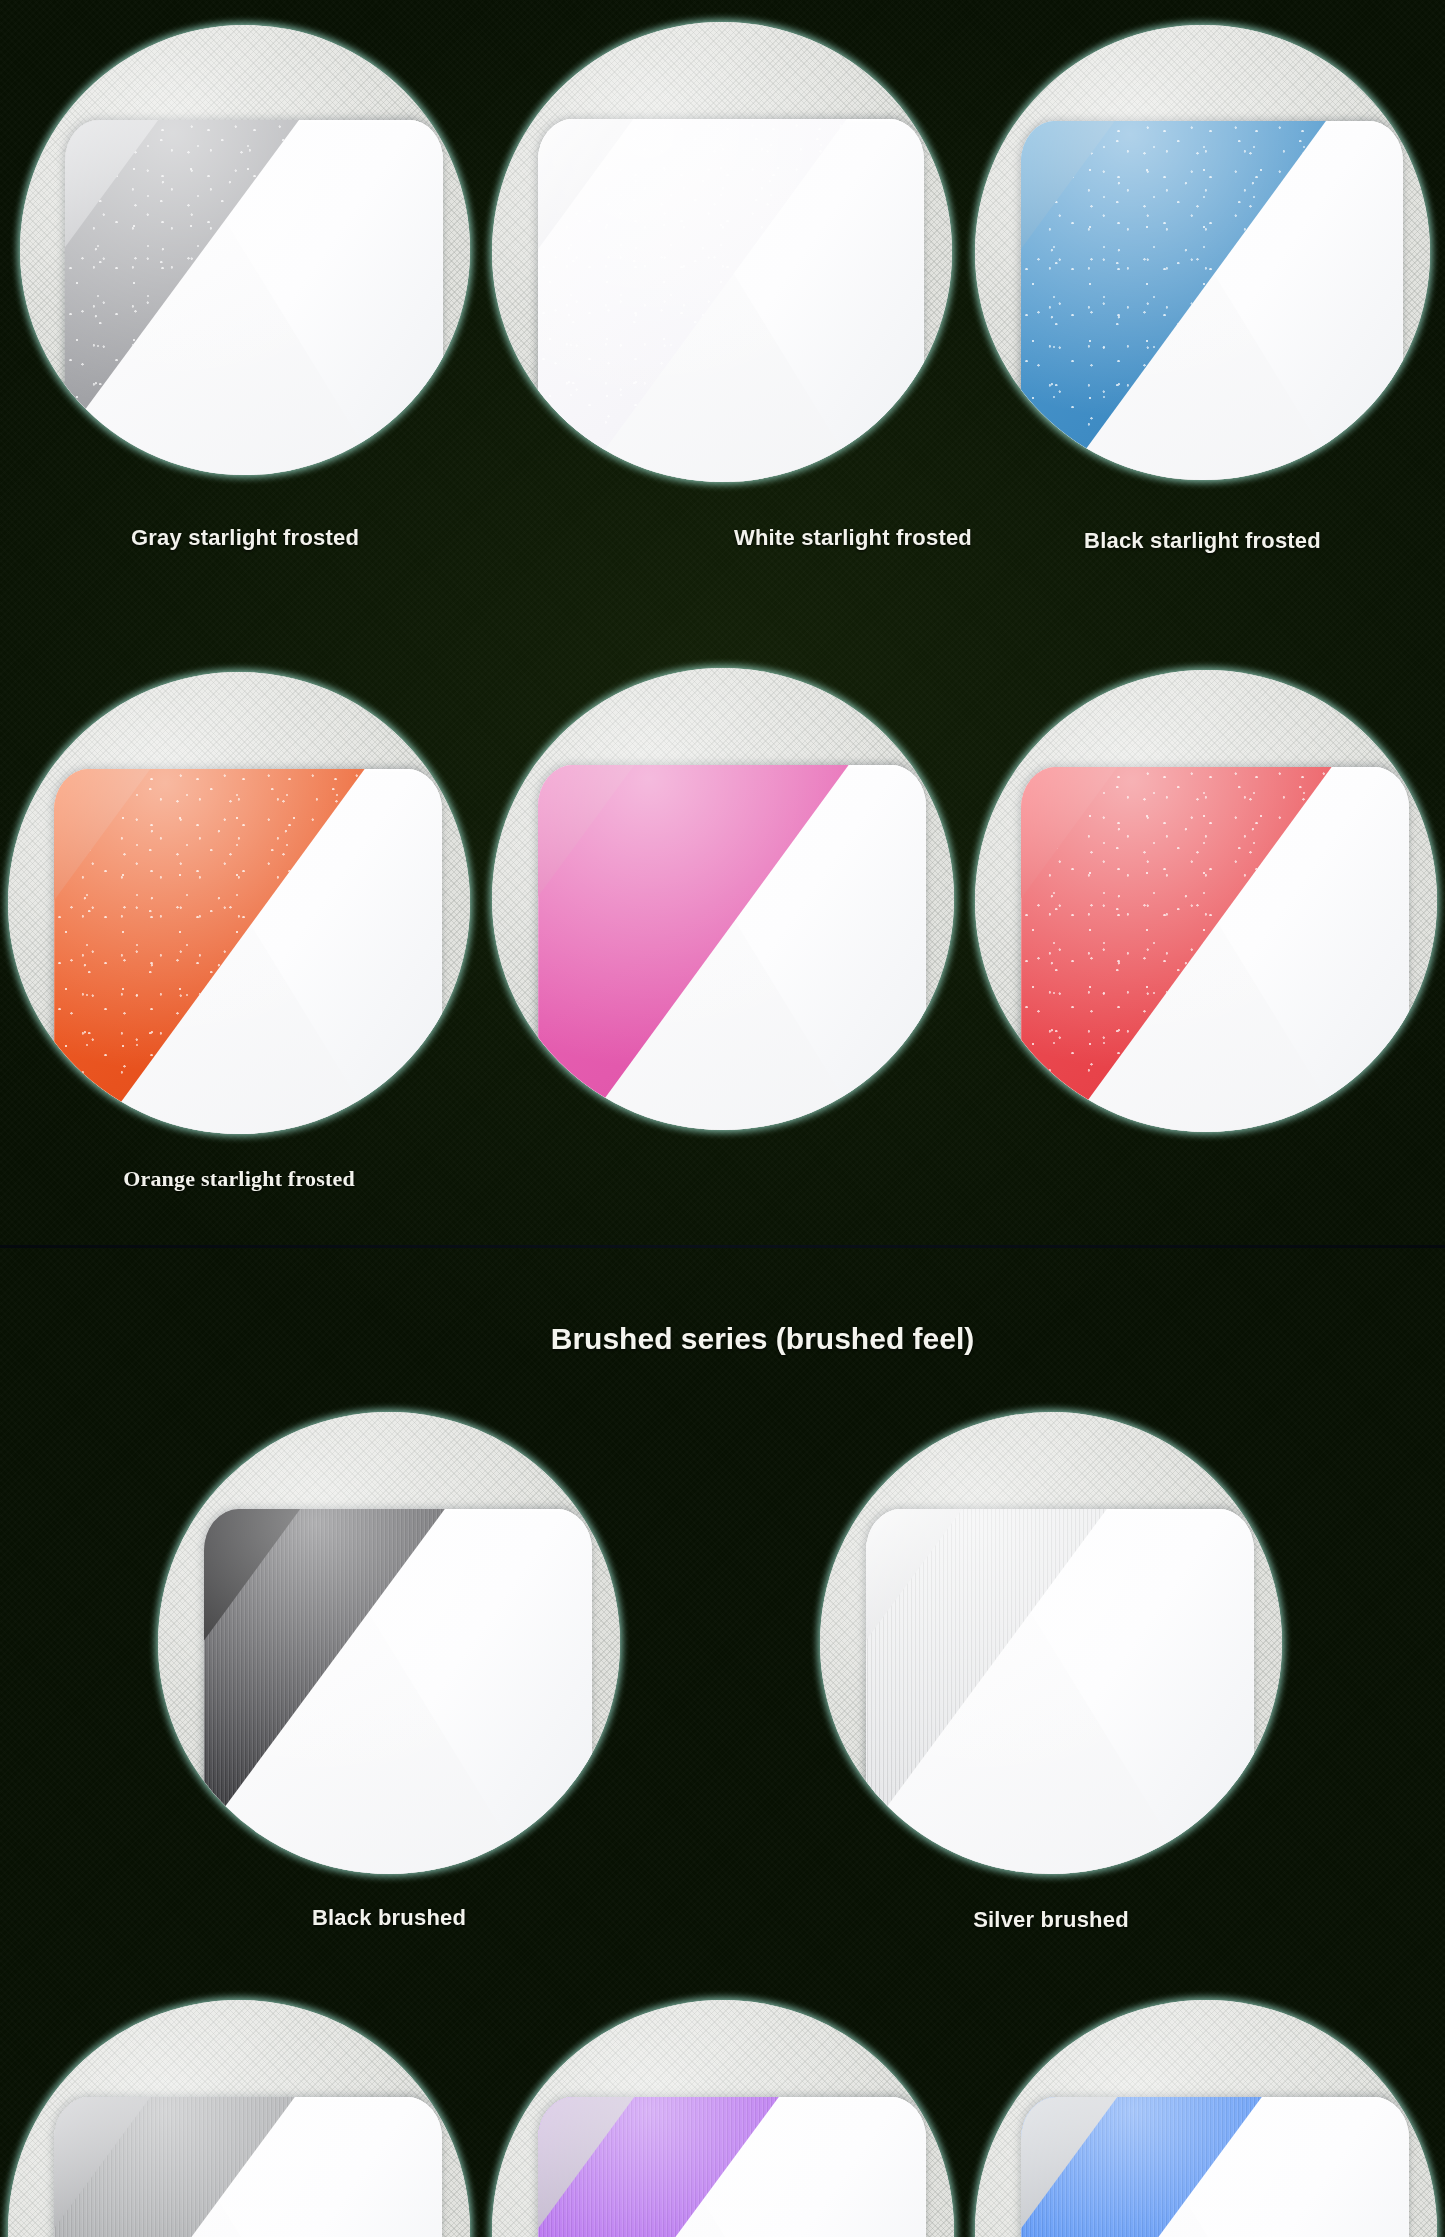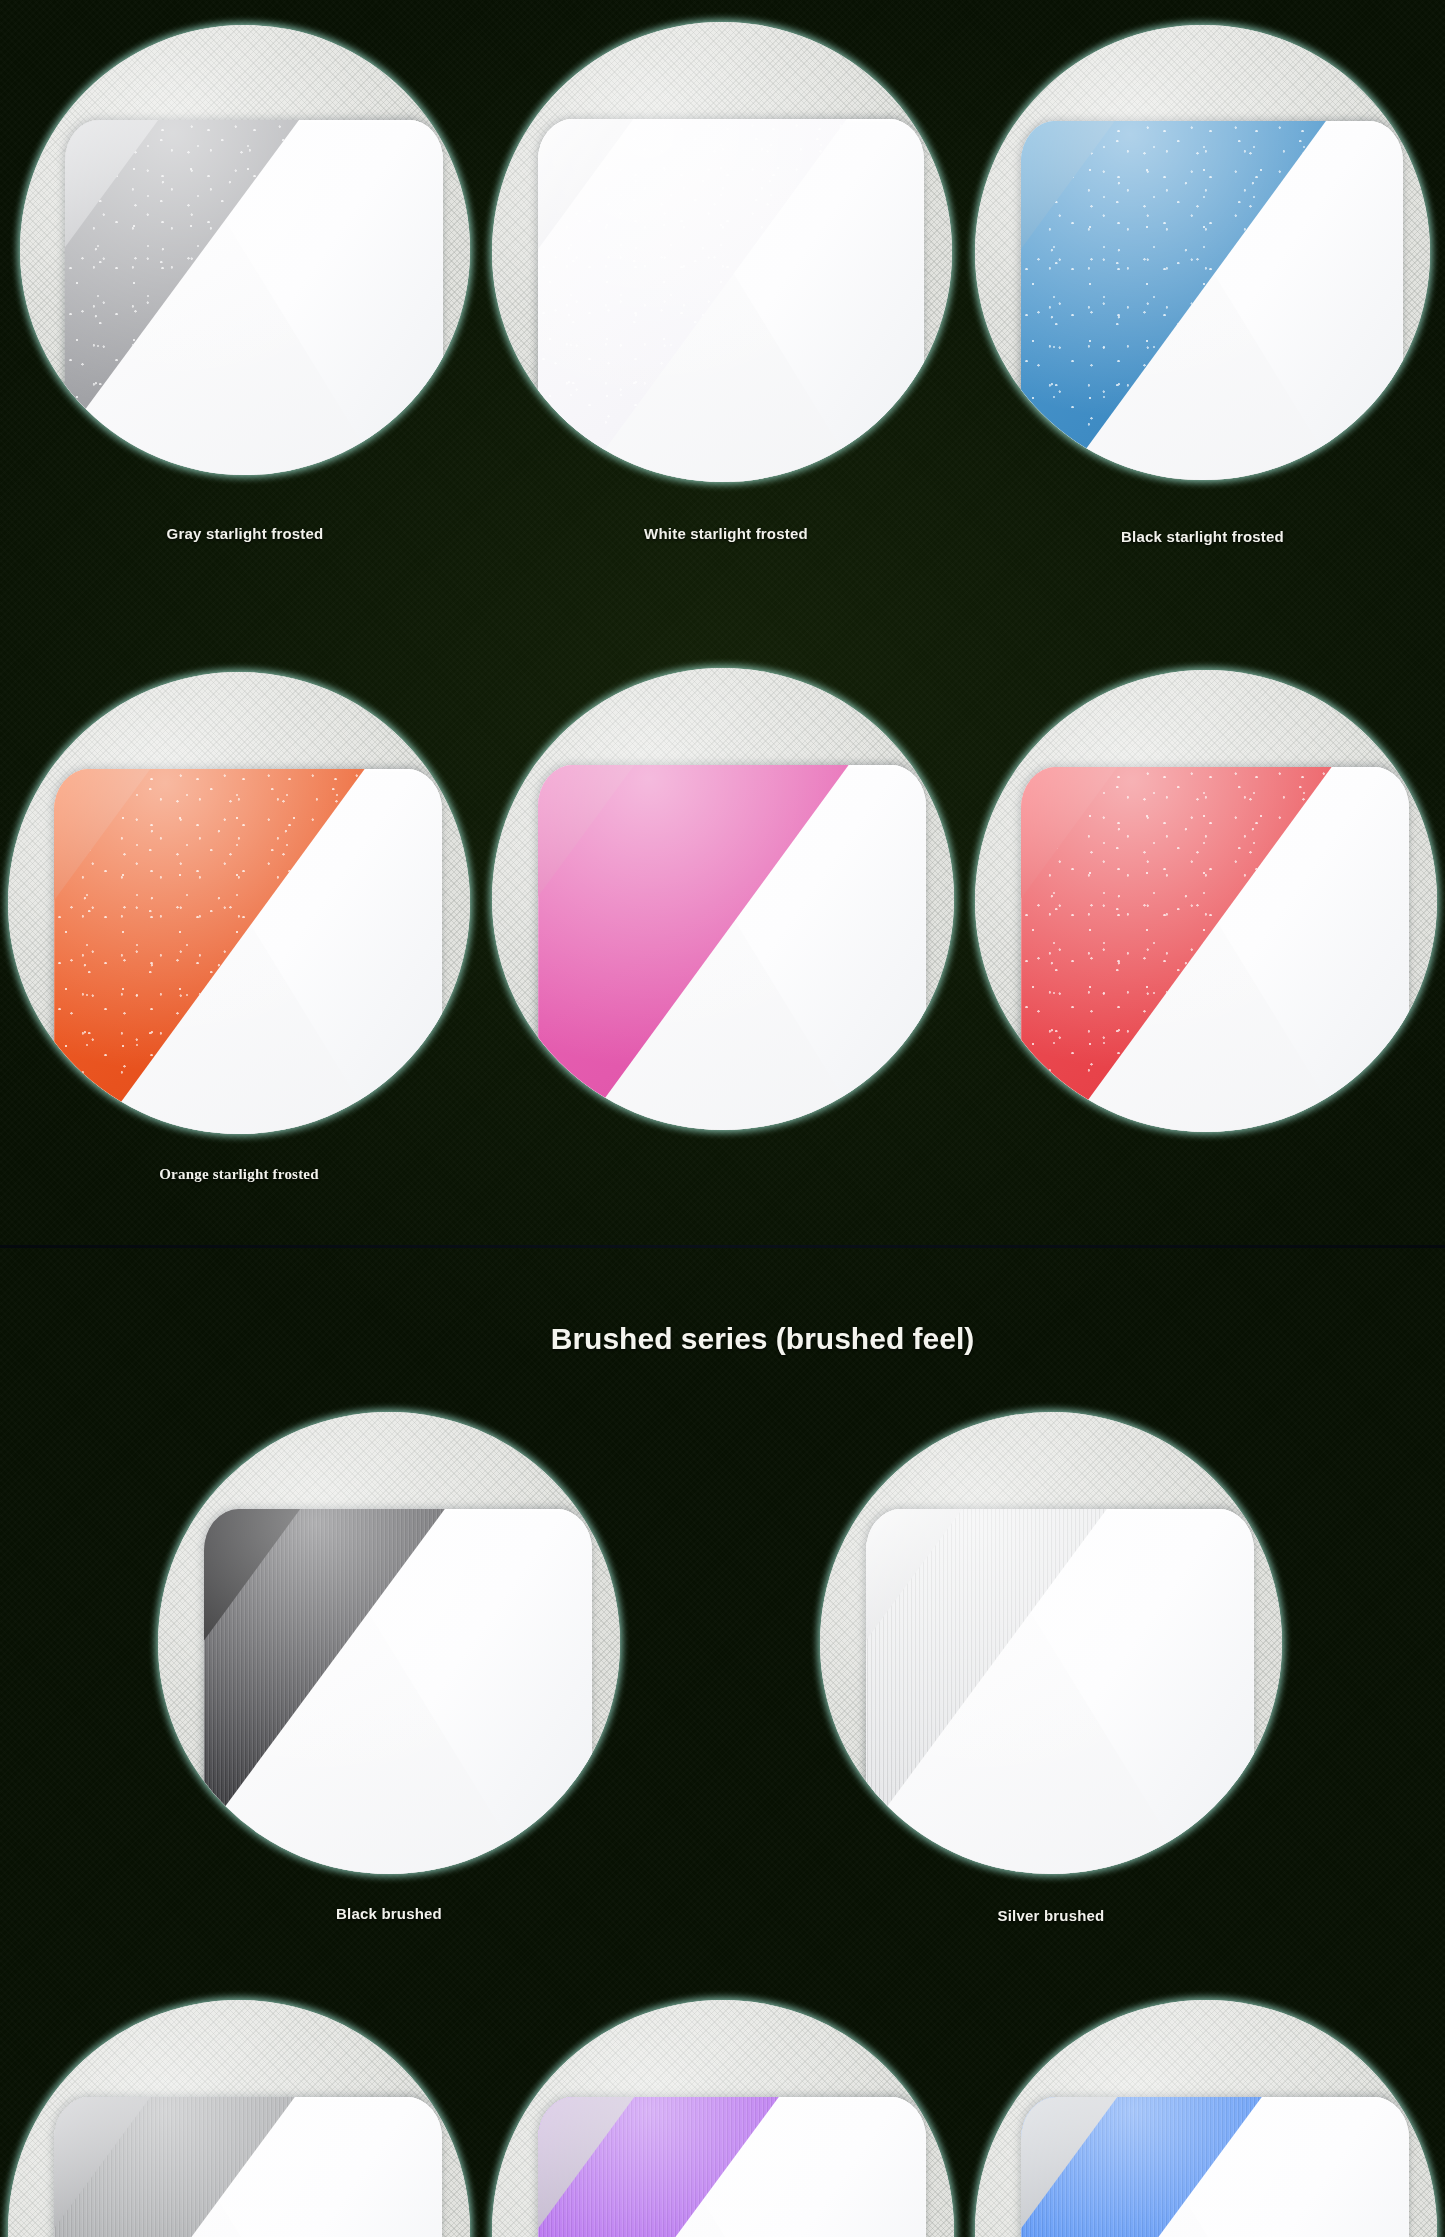--- a/index.html
+++ b/index.html
@@ -148,21 +148,21 @@
   .label {
     position:absolute;
     text-align:center;
     color:#f2f2ec;
     font-weight:700;
     letter-spacing:.2px;
     text-shadow: 0 1px 3px rgba(0,0,0,.85);
     z-index:3;
     white-space:nowrap;
   }
-  .label.sm  { font-size:15px; }
+  .label.sm  { font-size:22px; }
   .label.lg  { font-size:31px; }
 
   .section-title {
     position:absolute;
     left:0; width:1445px;
     text-align:center;
     color:#f4f4ee;
     font-size:30px;
     font-weight:700;
     text-shadow:0 1px 3px rgba(0,0,0,.85);
@@ -201,21 +201,21 @@
     <div class="disc">
       <div class="device">
         <div class="film">
           <div class="flap"></div>
           <div class="peel-body wide glitter" style="background:linear-gradient(145deg,#ffffff,#f6f5f9 55%,#edecf2);"></div>
           <div class="curl" style="background:linear-gradient(135deg,#ffffff,#e2e2e8 45%,#f7f7fa);"></div>
         </div>
       </div>
     </div>
   </div>
-  <div class="label sm" style="left:496px; top:525px; width:460px;">White starlight frosted</div>
+  <div class="label sm" style="left:512px; top:525px; width:460px;text-align:right;">White starlight frosted</div>
 
   <div class="swatch" style="left:975px; top:25px; width:455px; height:455px;">
     <div class="halo"></div>
     <div class="disc">
       <div class="device">
         <div class="film">
           <div class="flap"></div>
           <div class="peel-body wide glitter" style="background:linear-gradient(145deg,#56a0d4,#3f8cc4 55%,#3279ae);"></div>
           <div class="curl" style="background:linear-gradient(135deg,#7cbae2,#2f74a8 45%,#63a8d6);"></div>
         </div>

